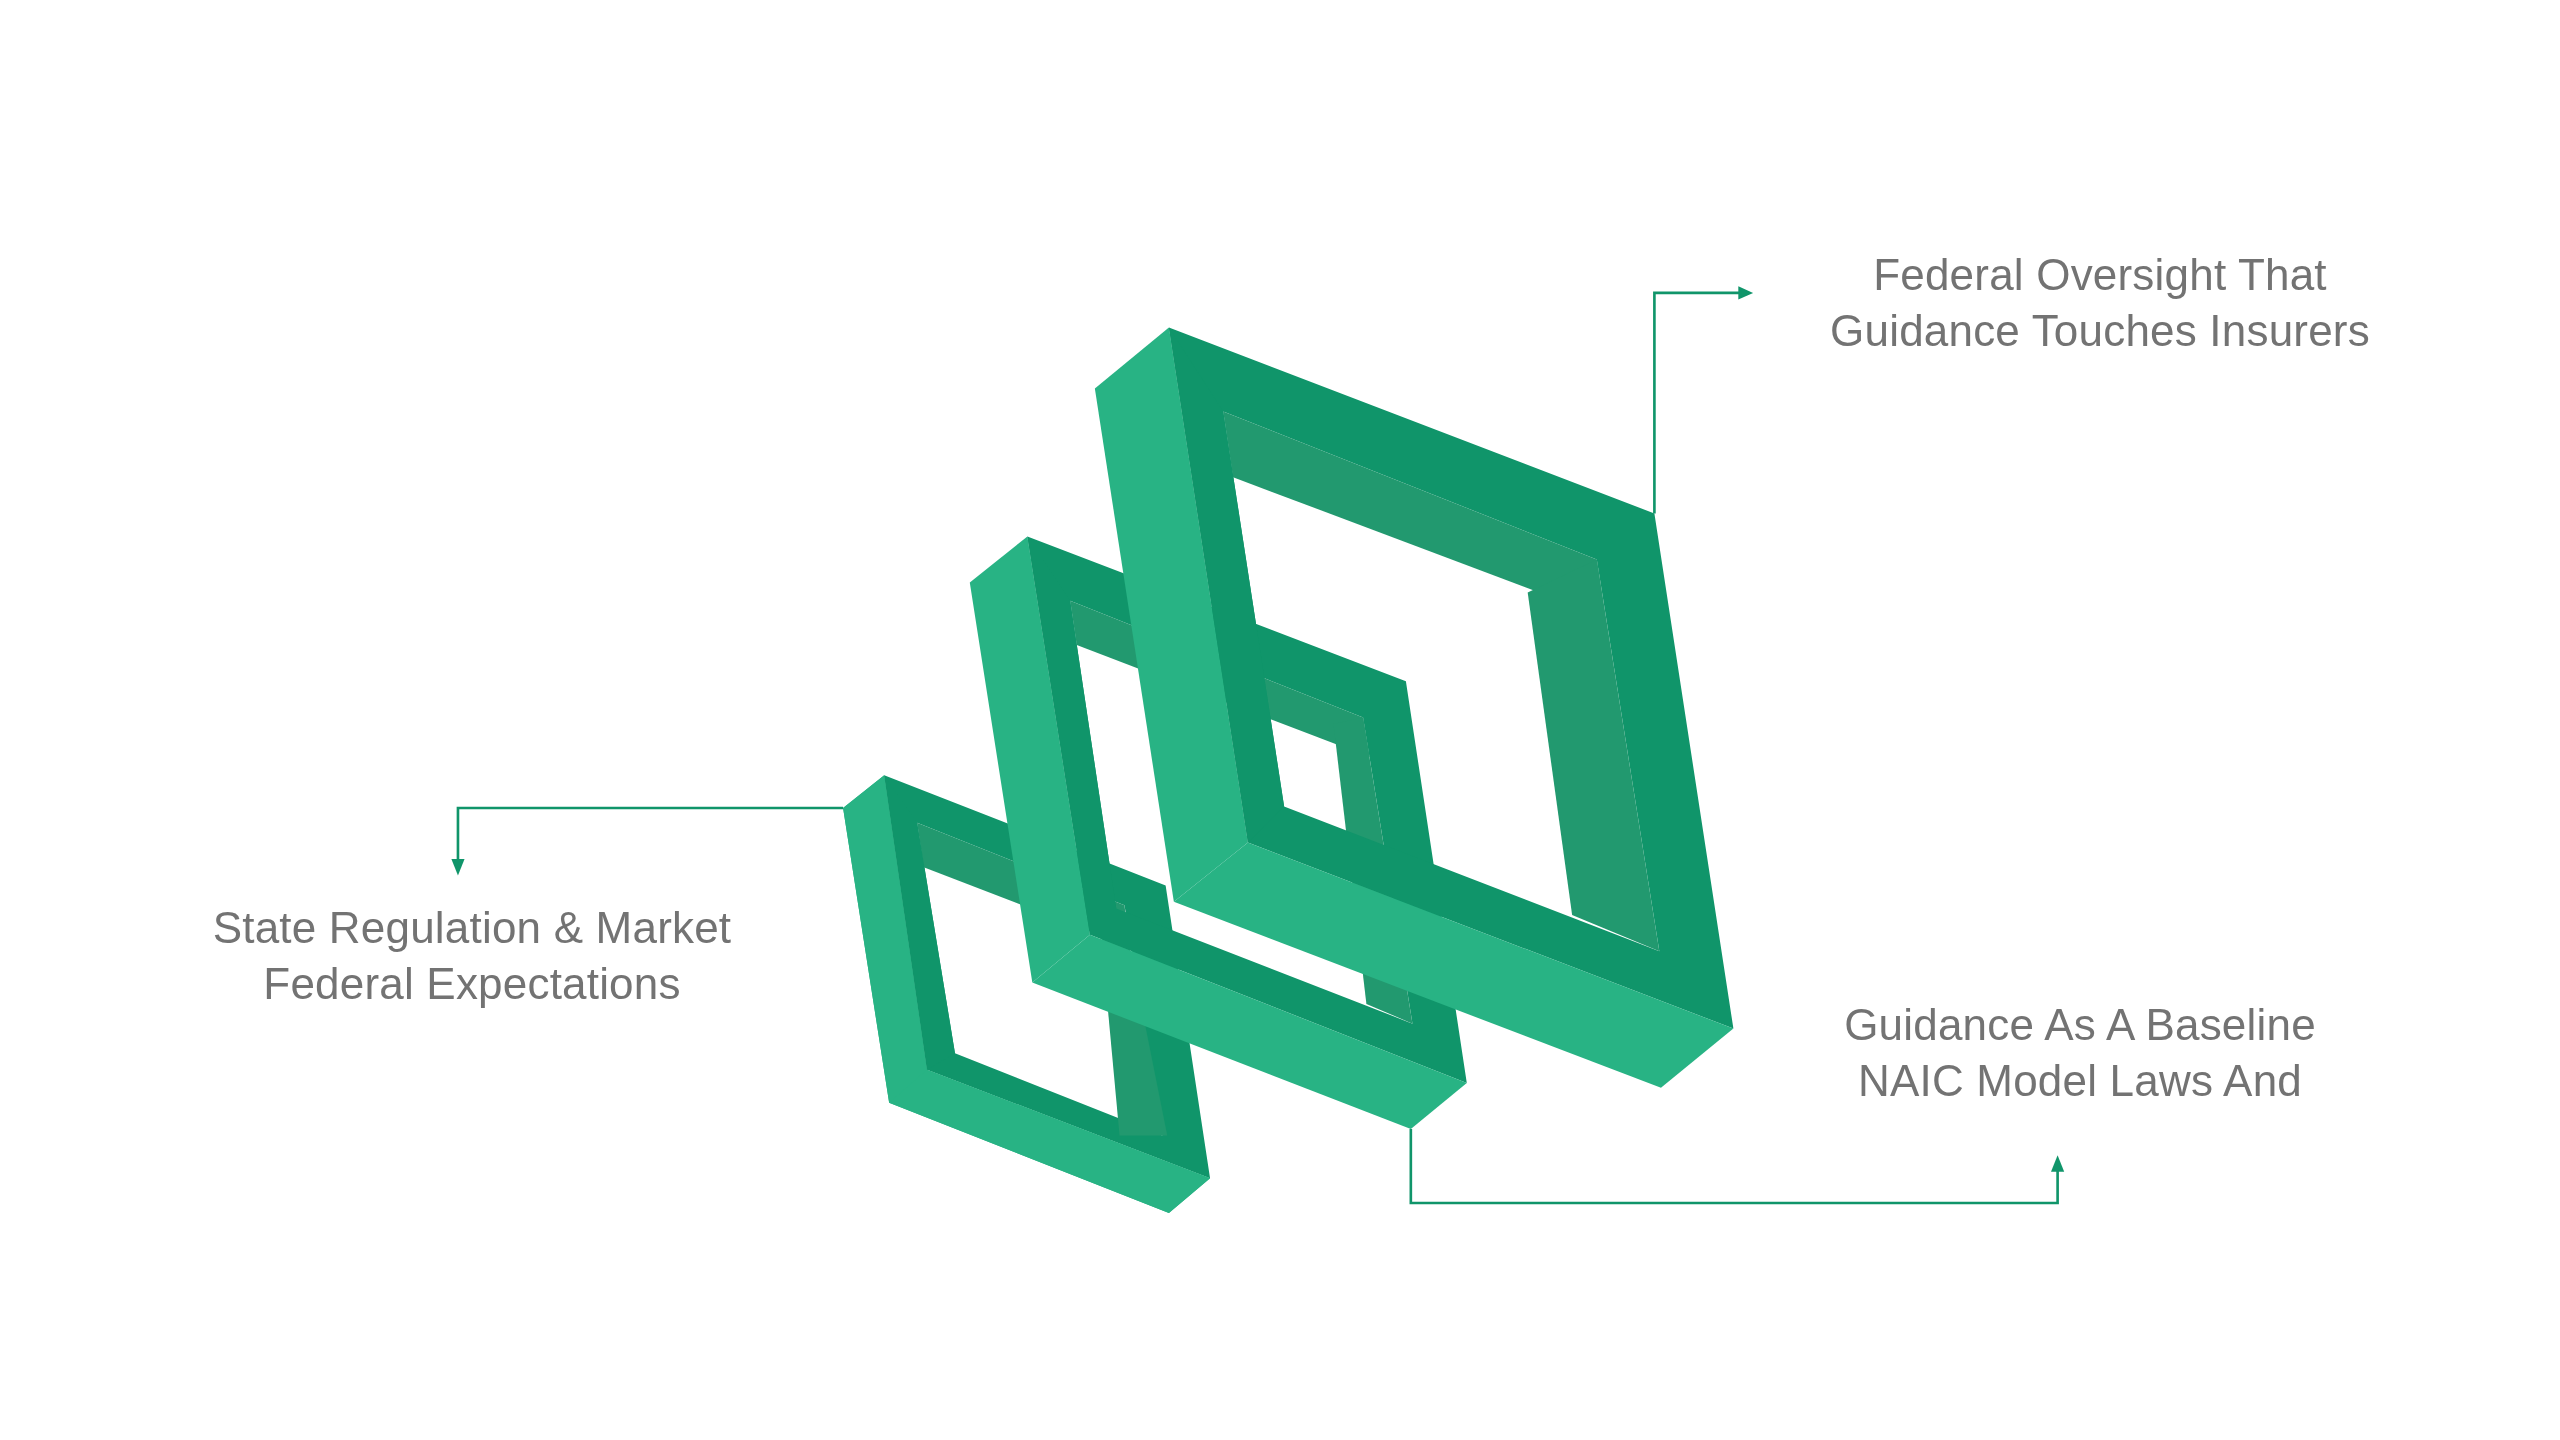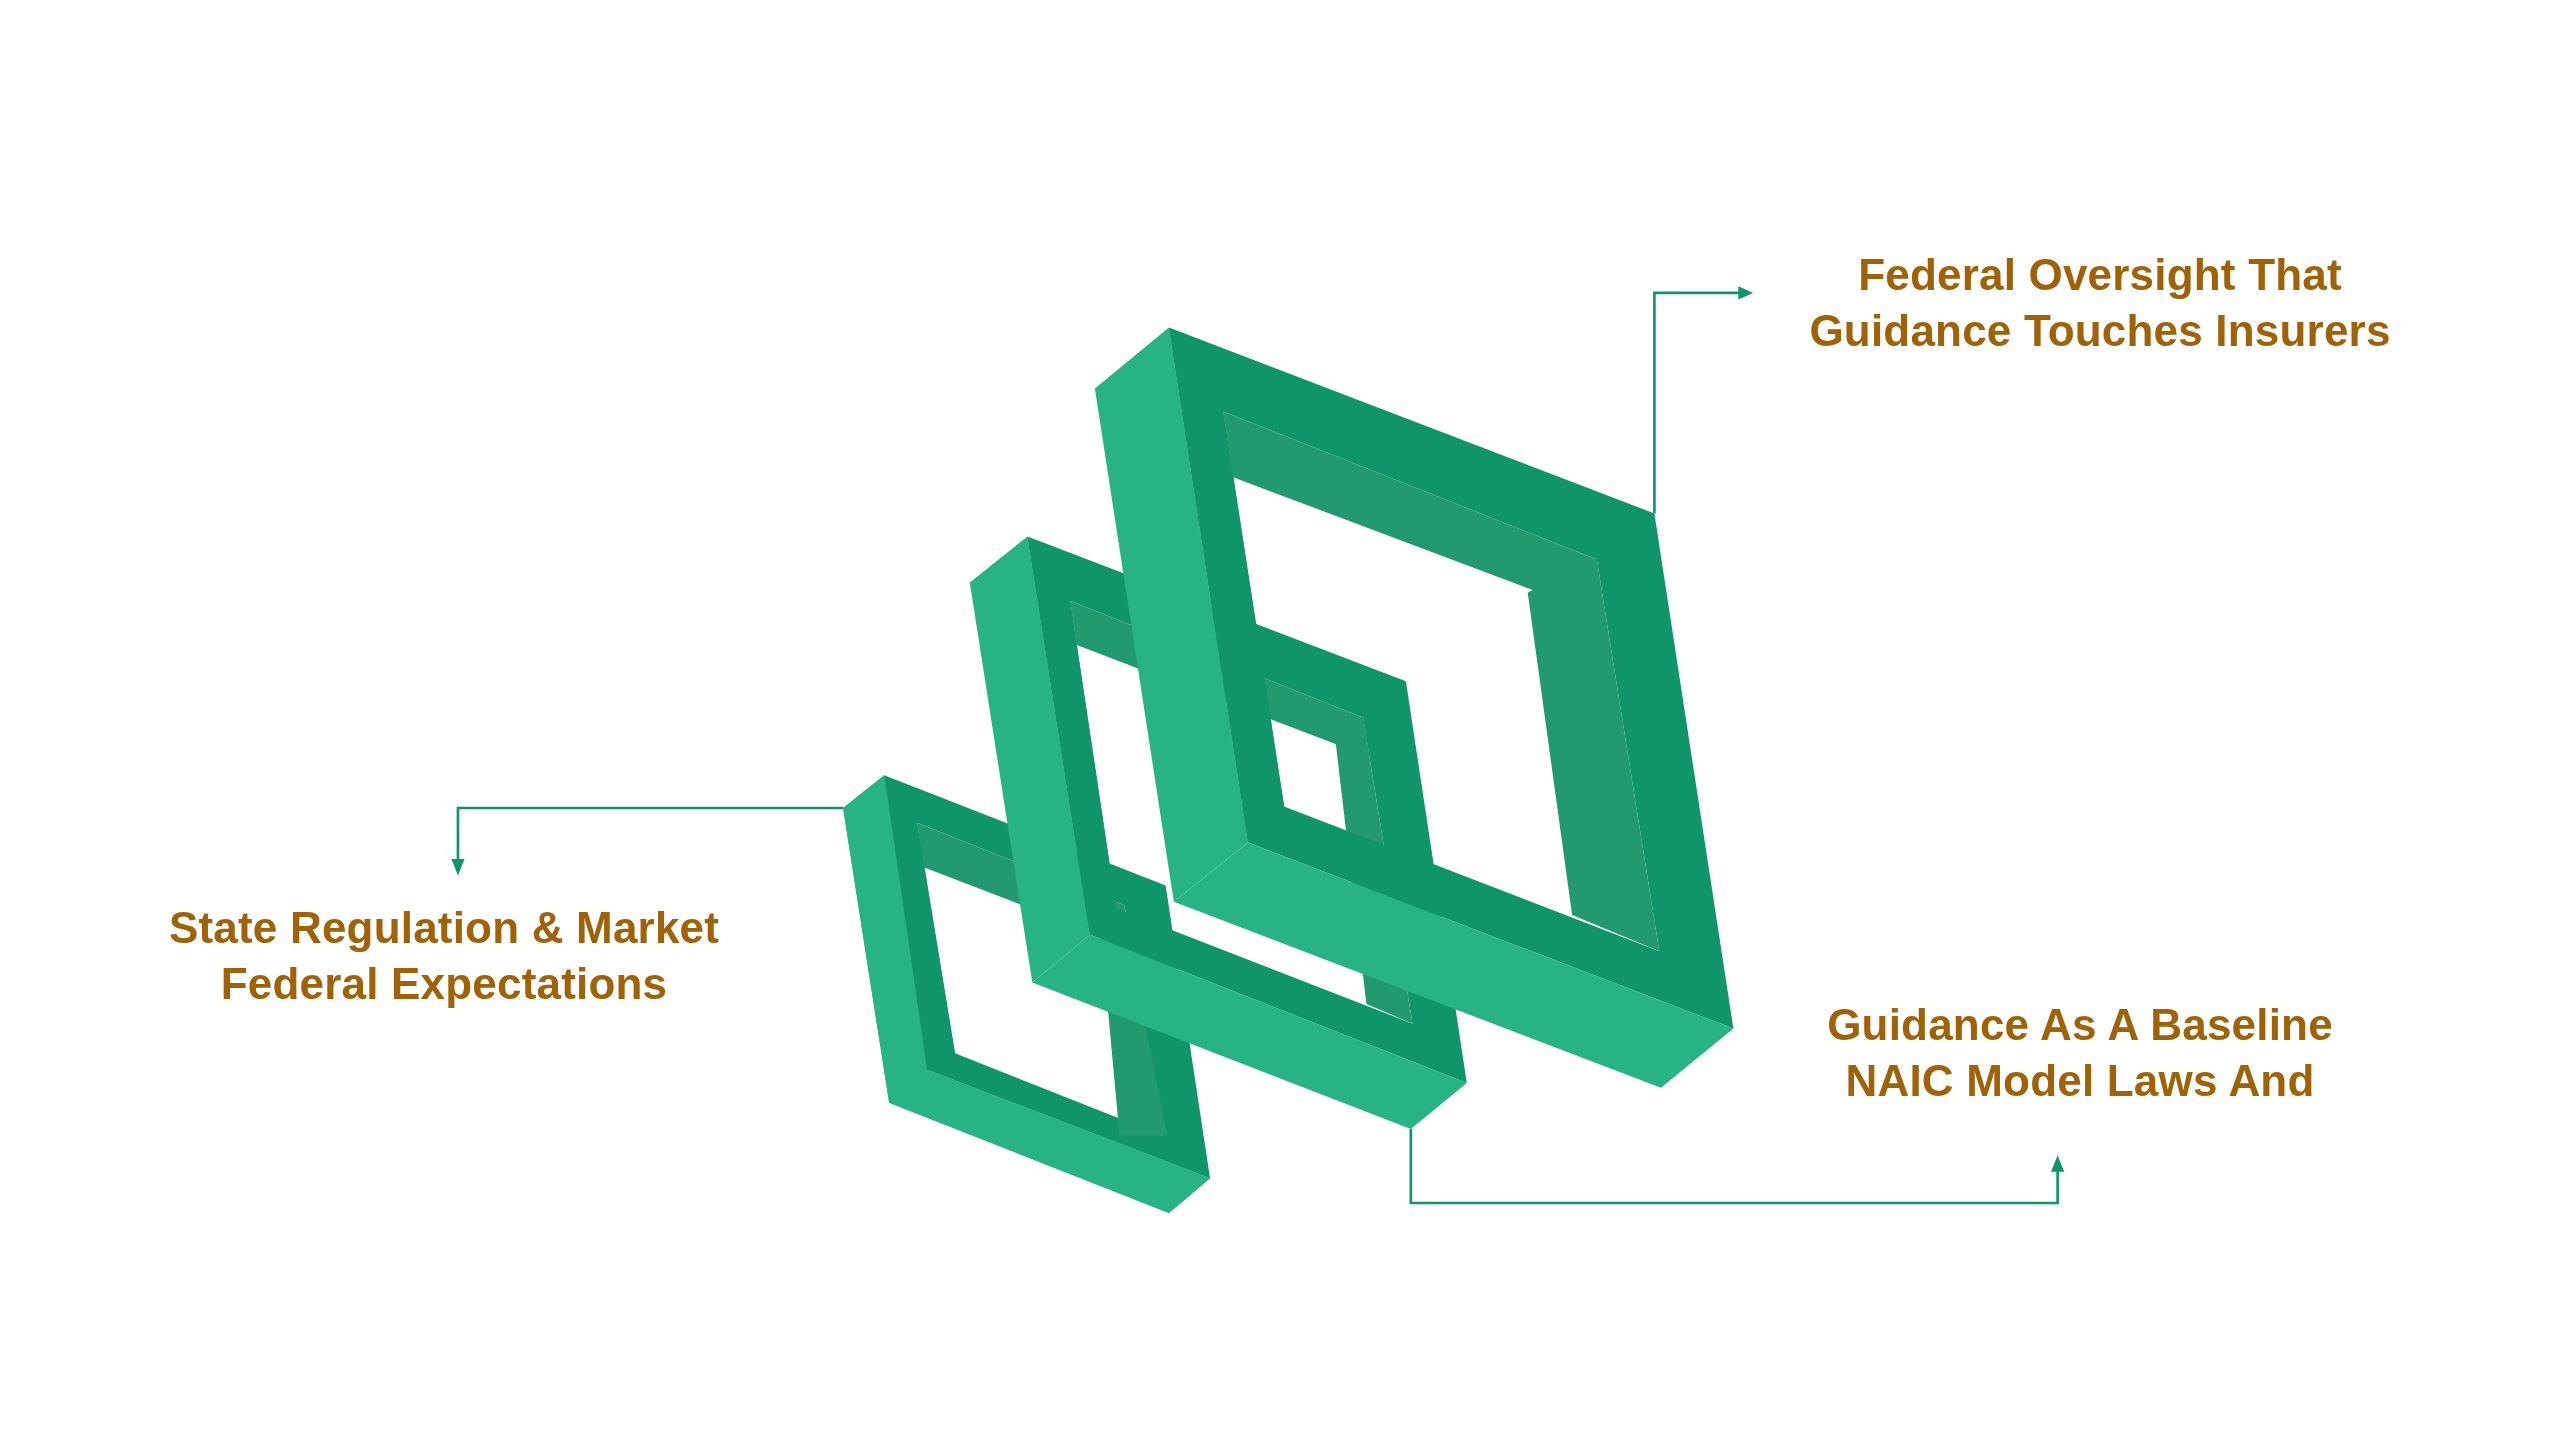--- a/index.html
+++ b/index.html
@@ -1,21 +1,21 @@
 <!DOCTYPE html>
 <html><head>
 <meta charset="utf-8">
 <style>
   html, body { margin: 0; padding: 0; background: #ffffff; }
   body { width: 2560px; height: 1440px; position: relative; overflow: hidden; font-family: "Liberation Sans", "DejaVu Sans", sans-serif; }
   .canvas { position: absolute; left: 0; top: 0; width: 2560px; height: 1440px; }
-  .label { position: absolute; text-align: center; color: #a16207; font-size: 44px; line-height: 56px; letter-spacing: 0.2px; white-space: nowrap; font-weight: bold; }
+  .label { position: absolute; text-align: center; color: #737373; font-size: 44px; line-height: 56px; letter-spacing: 0.2px; white-space: nowrap; }
   .label span { display: block; }
   #label-federal { left: 1760px; top: 247px; width: 680px; }
-  #label-state   { left: 124px;  top: 900px; width: 640px; }
+  #label-state   { left: 152px;  top: 900px; width: 640px; }
   #label-naic    { left: 1770px; top: 997px; width: 620px; }
 </style>
 </head>
 <body>
 
 <svg class="canvas" viewBox="0 0 1555 875" width="2560" height="1440" xmlns="http://www.w3.org/2000/svg">
 
   <g>
 
     <path fill="#10956A" fill-rule="evenodd" d="M537,471 L708,538 L735,716 L563,650 Z M557,500 L683,550 L706,690 L580,640 Z"></path>

